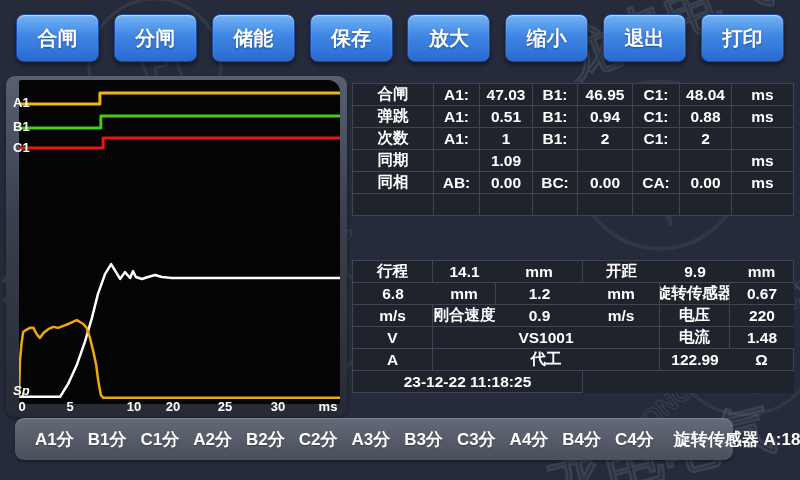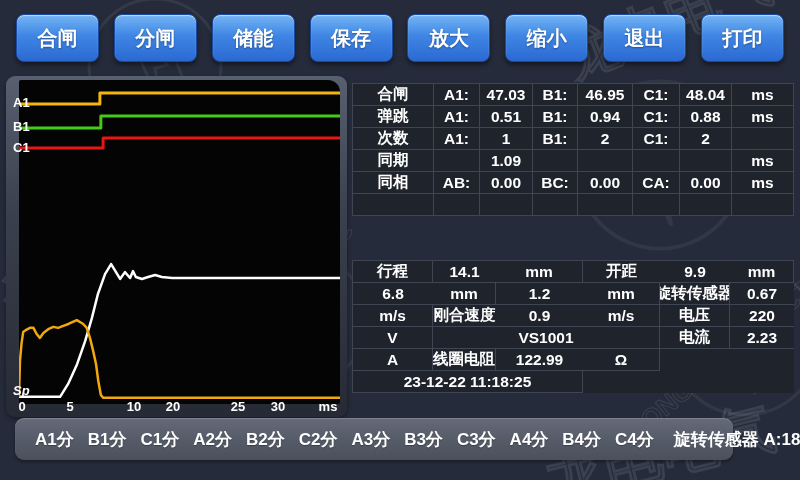--- a/index.html
+++ b/index.html
@@ -157,21 +157,21 @@
         <polyline points="0,21 26.2,21 26.2,17.9 100,17.9" fill="none" stroke="#ea1515" stroke-width="3" vector-effect="non-scaling-stroke" stroke-linejoin="round"></polyline>
         <polyline points="0,97.8 12.8,97.8 15.3,93.8 18.1,87.7 20.6,80.6 22.7,73.5 24.6,66 26.8,59.9 28.7,56.8 31.5,61.4 33,59.3 34.6,61.1 35.5,59 36.4,60.8 38.3,61.4 40.2,60.8 42.4,60.2 44.5,60.8 47.7,61.1 100,61.1" fill="none" stroke="#ffffff" stroke-width="2.5" vector-effect="non-scaling-stroke" stroke-linejoin="round"></polyline>
         <polyline points="0,97.8 0.3,86.7 0.8,81.2 1.3,77.8 2.1,77.2 3.4,76.5 4.5,76.5 5.5,78.4 6.5,79.6 7.6,78.1 9.1,76.9 10.7,76.2 12.2,76.5 13.8,75.9 15.4,75.3 16.6,74.7 18,74.1 19,74.7 20,75.3 21.1,76.5 22.1,79.6 23.1,83.6 24,87.7 24.7,92.9 25.5,97.2 26.2,98.1 100,98.1" fill="none" stroke="#f0a80e" stroke-width="2.5" vector-effect="non-scaling-stroke" stroke-linejoin="round"></polyline>
       </svg>
   </div>
   <div id="tick-row">
       <span class="tick" style="left: 16px;">0</span>
       <span class="tick" style="left: 64px;">5</span>
       <span class="tick" style="left: 128px;">10</span>
       <span class="tick" style="left: 167px;">20</span>
-      <span class="tick" style="left: 232px;">25</span>
+      <span class="tick" style="left: 219px;">25</span>
       <span class="tick" style="left: 272px;">30</span>
       <span class="tick" style="left: 322px;">ms</span>
     </div>
 </div>
 
 <div class="ttable timing" id="timing-table">
     <div class="cell">合闸</div>
     <div class="cell">A1:</div>
     <div class="cell">47.03</div>
     <div class="cell">B1:</div>
@@ -236,23 +236,23 @@
     <div class="cell">0.67</div>
     <div class="cell vline">m/s</div>
     <div class="cell">刚合速度</div>
     <div class="cell">0.9</div>
     <div class="cell last">m/s</div>
     <div class="cell vline">电压</div>
     <div class="cell">220</div>
     <div class="cell vline">V</div>
     <div class="cell span3 last">VS1001</div>
     <div class="cell vline">电流</div>
-    <div class="cell">2.23</div>
+    <div class="cell">1.48</div>
     <div class="cell vline">A</div>
-    <div class="cell vline">线圈电阻</div>
+    <div class="cell span3 last">代工</div>
     <div class="cell">122.99</div>
     <div class="cell vline">Ω</div>
     <div class="cell span3 last">23-12-22 11:18:25</div>
   </div>
 
 <div class="bottombar">
   <span id="bb-items" style="display:flex;gap:14px;">
       <button class="bbitem">A1分</button>
       <button class="bbitem">B1分</button>
       <button class="bbitem">C1分</button>

